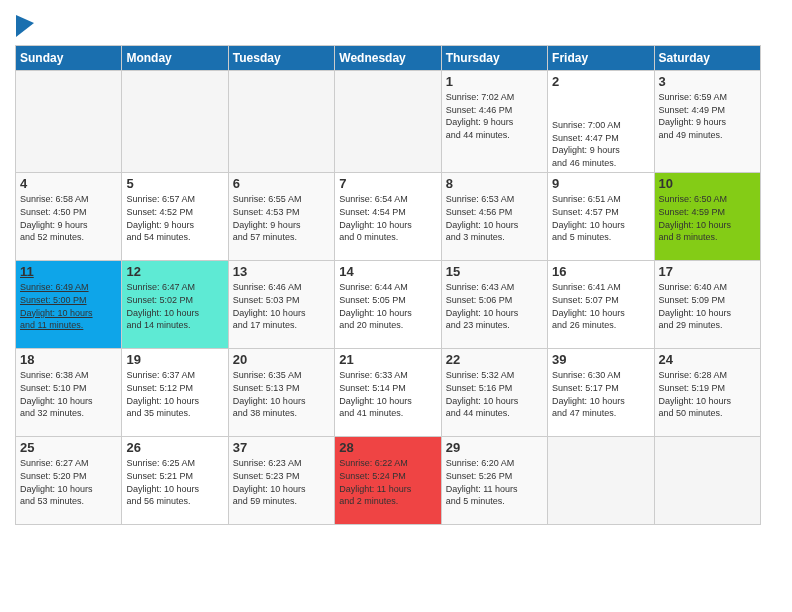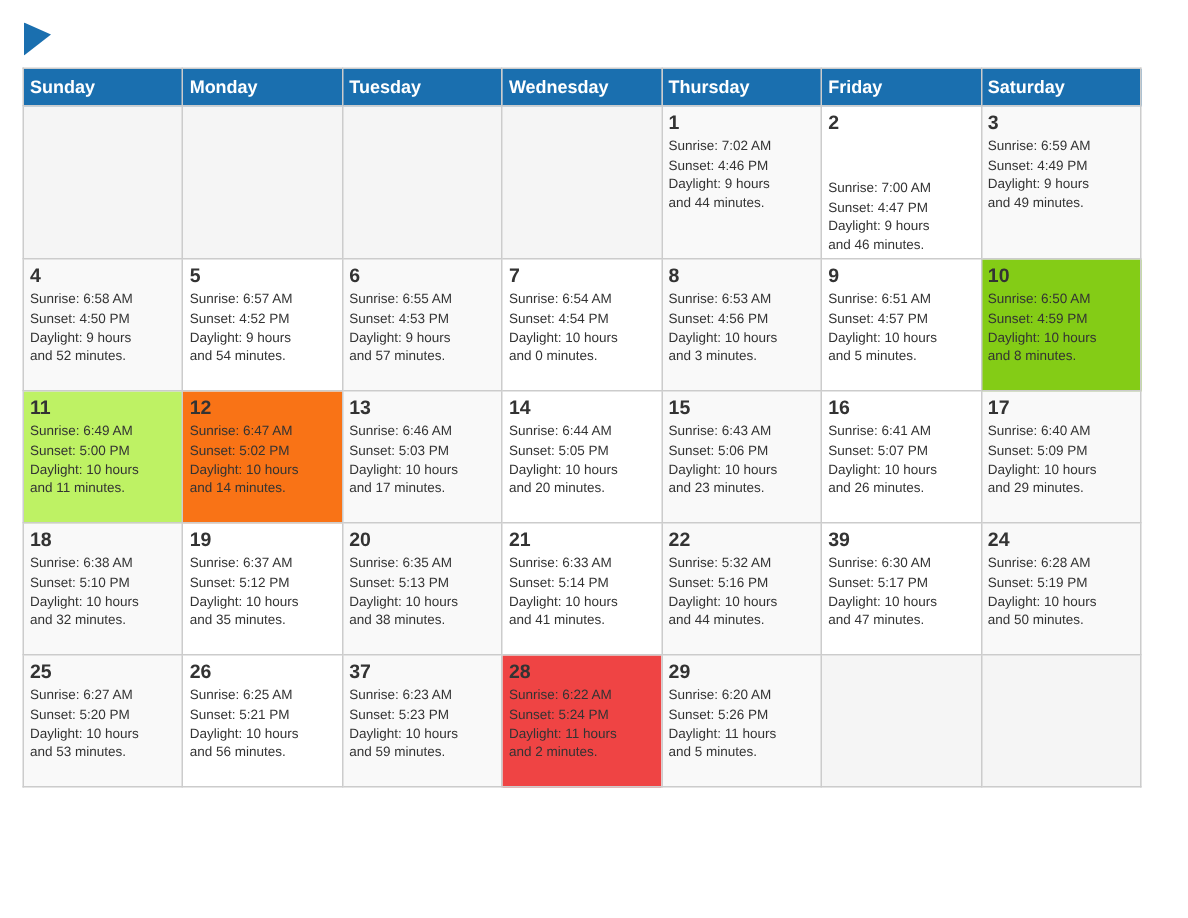--- a/index.html
+++ b/index.html
@@ -207,28 +207,28 @@
           </td>
           <td style="background: #84cc16;">
             <span class="day-number">10</span>
             <div class="cell-content" style="white-space: pre-line;">Sunrise: 6:50 AM
 Sunset: 4:59 PM
 Daylight: 10 hours
 and 8 minutes.</div>
           </td>
         </tr>
         <tr>
-          <td style="background: #bef264;">
+          <td style="background: #0ea5e9; text-decoration: underline;">
             <span class="day-number">11</span>
             <div class="cell-content" style="white-space: pre-line;">Sunrise: 6:49 AM
 Sunset: 5:00 PM
 Daylight: 10 hours
 and 11 minutes.</div>
           </td>
-          <td style="background: #f97316;">
+          <td style="background: #5eead4;">
             <span class="day-number">12</span>
             <div class="cell-content" style="white-space: pre-line;">Sunrise: 6:47 AM
 Sunset: 5:02 PM
 Daylight: 10 hours
 and 14 minutes.</div>
           </td>
           <td style="background: rgb(249, 249, 249);">
             <span class="day-number">13</span>
             <div class="cell-content" style="white-space: pre-line;">Sunrise: 6:46 AM
 Sunset: 5:03 PM

